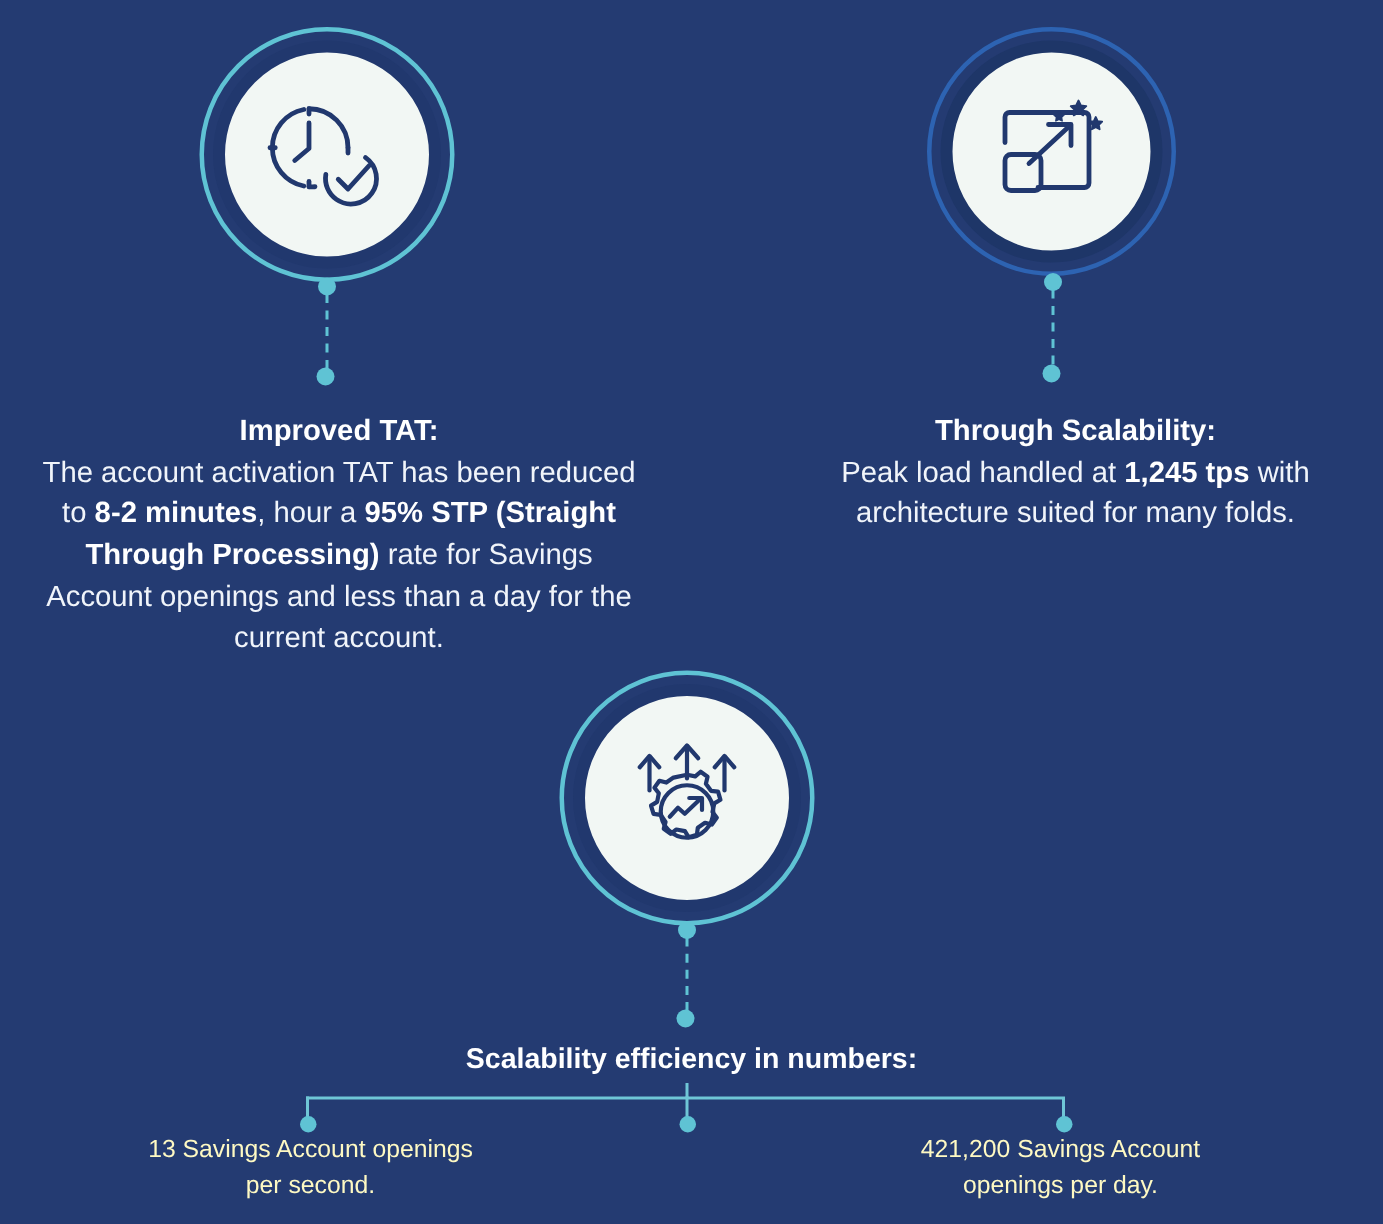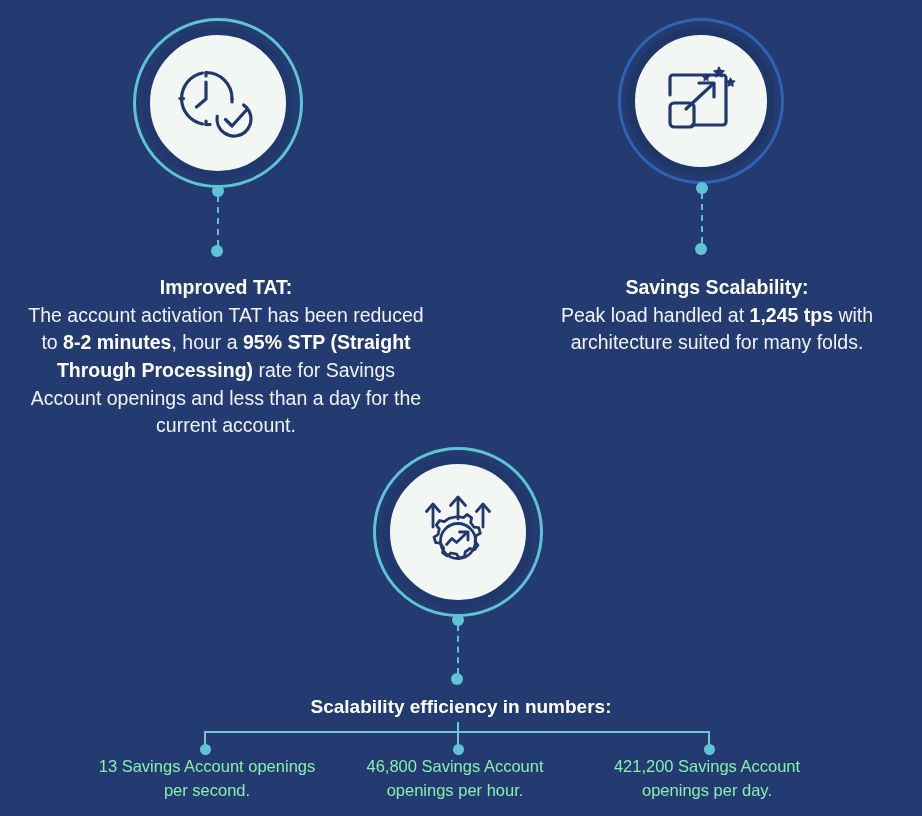--- a/index.html
+++ b/index.html
@@ -156,21 +156,21 @@
     color: #ffffff;
   }
 
   .stat {
     position: absolute;
     top: 755px;
     width: 230px;
     text-align: center;
     font-size: 16.5px;
     line-height: 1.45;
-    color: #86efac;
+    color: #fef9c3;
   }
   #stat-0 { left: 92px; }
   #stat-1 { left: 340px; }
   #stat-2 { left: 592px; }
 
   svg { display: block; }
 </style>
 </head>
 <body>
 
@@ -225,21 +225,21 @@
         <path d="M45 13 l1.1 2.2 2.4 .3 -1.8 1.7 .4 2.4 -2.1 -1.1 -2.1 1.1 .4 -2.4 -1.8 -1.7 2.4 -.3 z" fill="#21386E" stroke-width="1"></path>
       </svg>
     </div>
   </div>
 
   <div class="conn-dot" style="left:696px; top:182px;"></div>
   <div class="conn-line" style="left:701px; top:193px; height:50px;"></div>
   <div class="conn-dot" style="left:695px; top:243px;"></div>
 
   <div class="text-block" id="text-scale">
-    <span class="heading">Savings Scalability:</span><br>
+    <span class="heading">Through Scalability:</span><br>
     <span>Peak load handled at </span><b>1,245 tps</b><span> with architecture suited for many folds.</span>
   </div>
 
   <div class="badge" id="badge-ops">
     <div class="outer-ring"></div>
     <div class="inner-ring"></div>
     <div class="icon-holder">
       <svg width="86" height="86" viewBox="0 0 86 86" fill="none" stroke="#21386E" stroke-width="2.8" stroke-linecap="round" stroke-linejoin="round">
 
         <path d="M18 38 L18 16"></path>
@@ -271,16 +271,15 @@
   <div class="bracket-line-v" style="left:457px; top:722px; height:10px;"></div>
   <div class="bracket-line-h" style="left:204px; top:731px; width:504px;"></div>
   <div class="bracket-line-v" style="left:204px; top:731px; height:19px;"></div>
   <div class="bracket-line-v" style="left:457px; top:731px; height:19px;"></div>
   <div class="bracket-line-v" style="left:708px; top:731px; height:19px;"></div>
   <div class="conn-dot small" style="left:200px; top:744px;"></div>
   <div class="conn-dot small" style="left:453px; top:744px;"></div>
   <div class="conn-dot small" style="left:704px; top:744px;"></div>
 
   <div class="stat" id="stat-0">13 Savings Account openings per second.</div>
-  <div class="stat" id="stat-1">46,800 Savings Account openings per hour.</div>
   <div class="stat" id="stat-2">421,200 Savings Account openings per day.</div>
 
 </div>
 
 </body></html>

